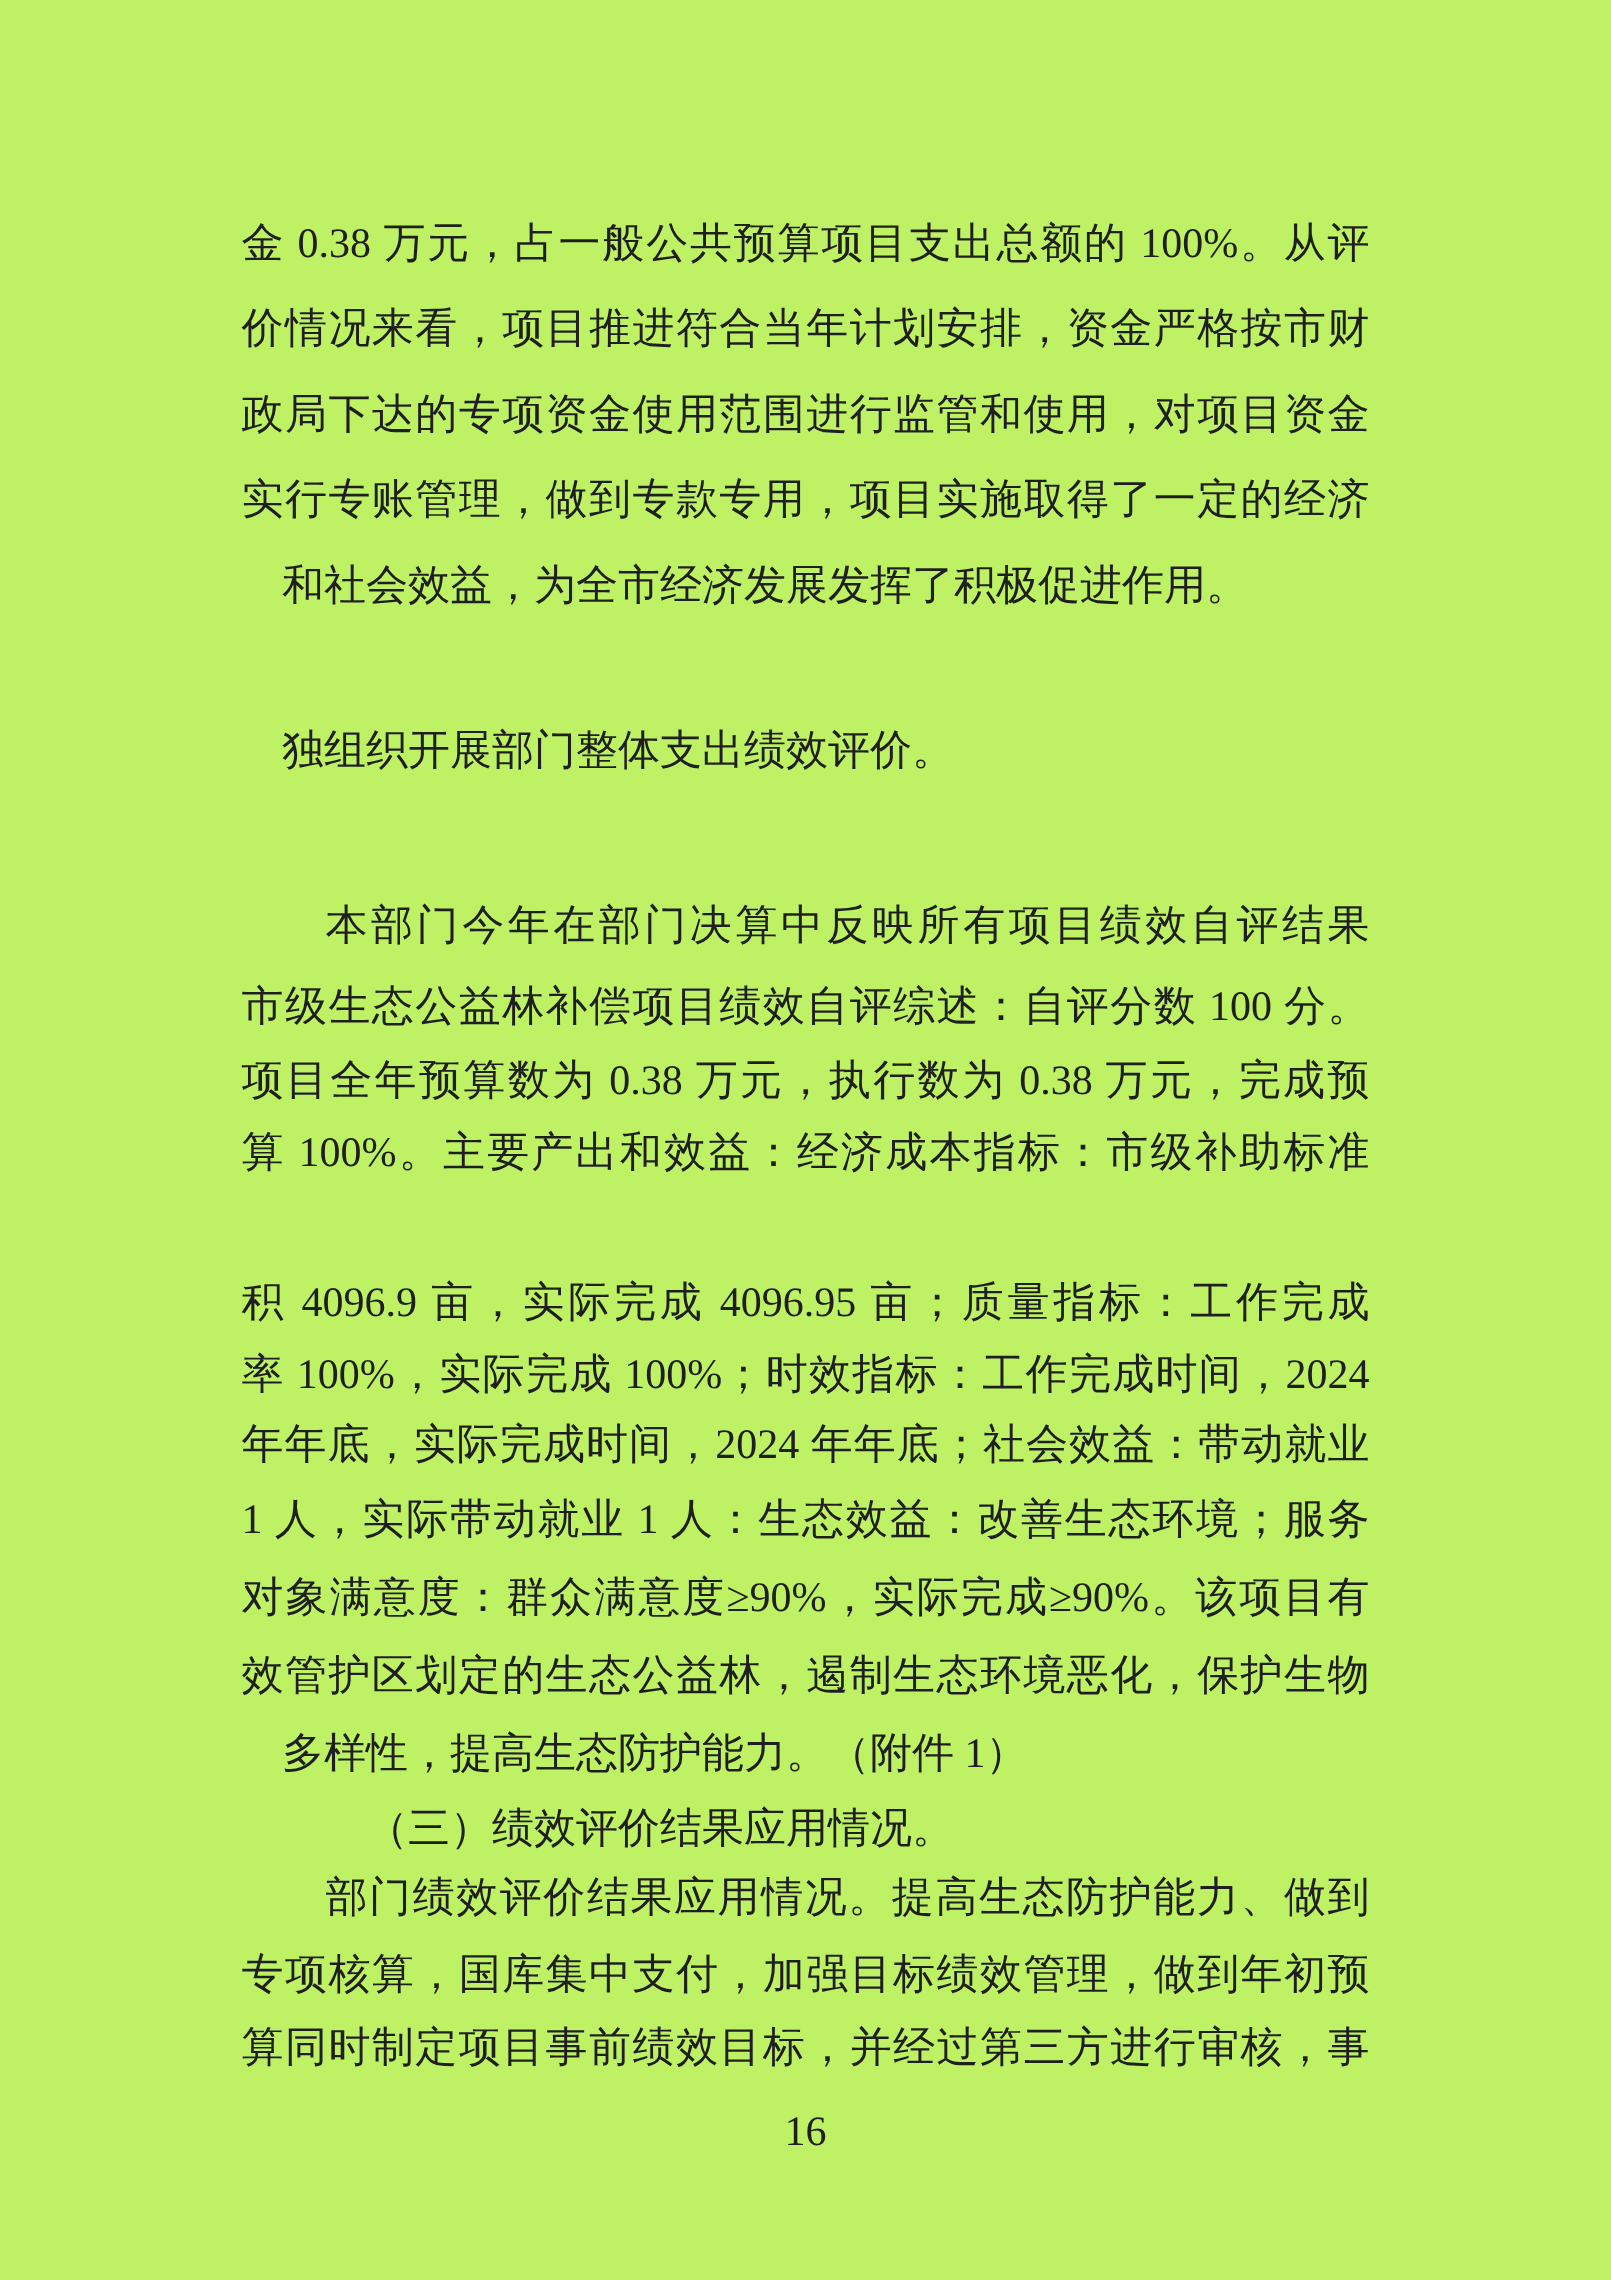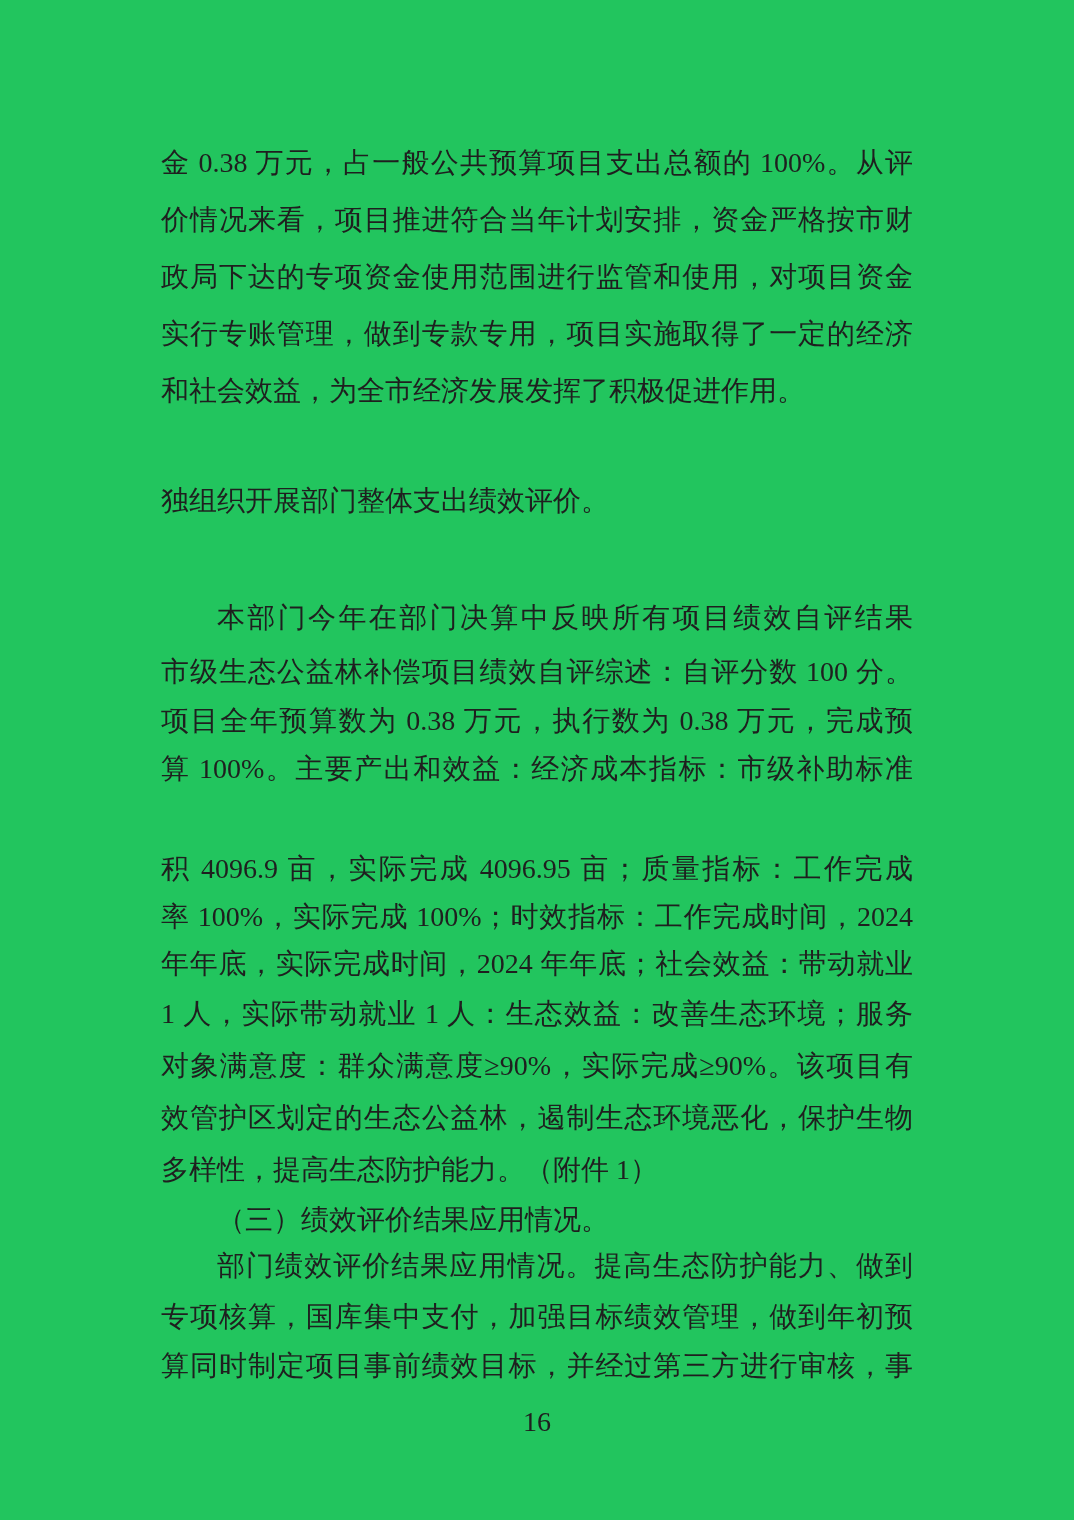--- a/index.html
+++ b/index.html
@@ -4,21 +4,21 @@
   <style>
     html, body {
       margin: 0;
       padding: 0;
       background: #ffffff;
     }
     .page {
       position: relative;
       width: 1074px;
       height: 1520px;
-      background: #22c55e;
+      background: #bef264;
       overflow: hidden;
       font-family: "Liberation Serif", "DejaVu Serif", serif;
       color: #1f1f1f;
     }
     .doc-body {
       position: absolute;
       left: 0;
       top: 0;
       width: 100%;
       height: 100%;
@@ -31,20 +31,21 @@
       line-height: 38px;
       white-space: normal;
       text-align: justify;
       text-align-last: justify;
       -moz-text-align-last: justify;
     }
     
     .ln.e {
       text-align: left;
       text-align-last: left;
+      margin-left: 27px;
       -moz-text-align-last: left;
     }
     
     .ln.i {
       padding-left: 56px;
       width: 696px;
     }
     .pagenum {
       position: absolute;
       top: 1406px;

